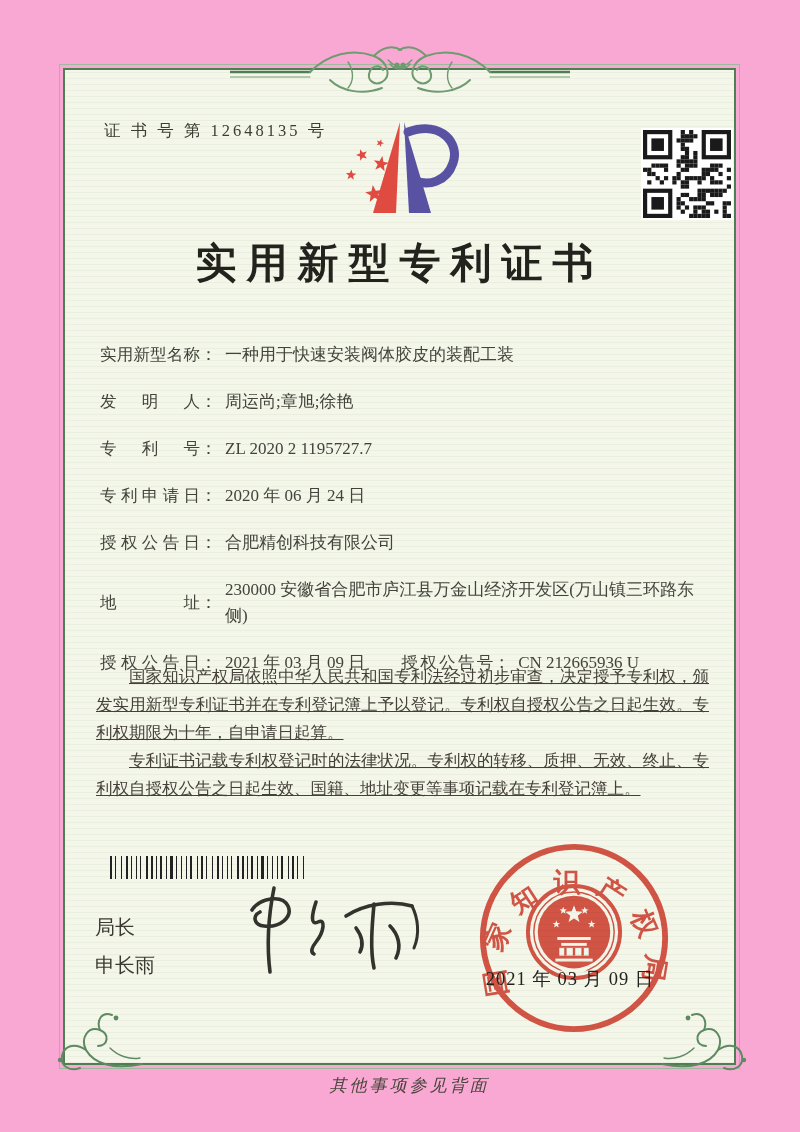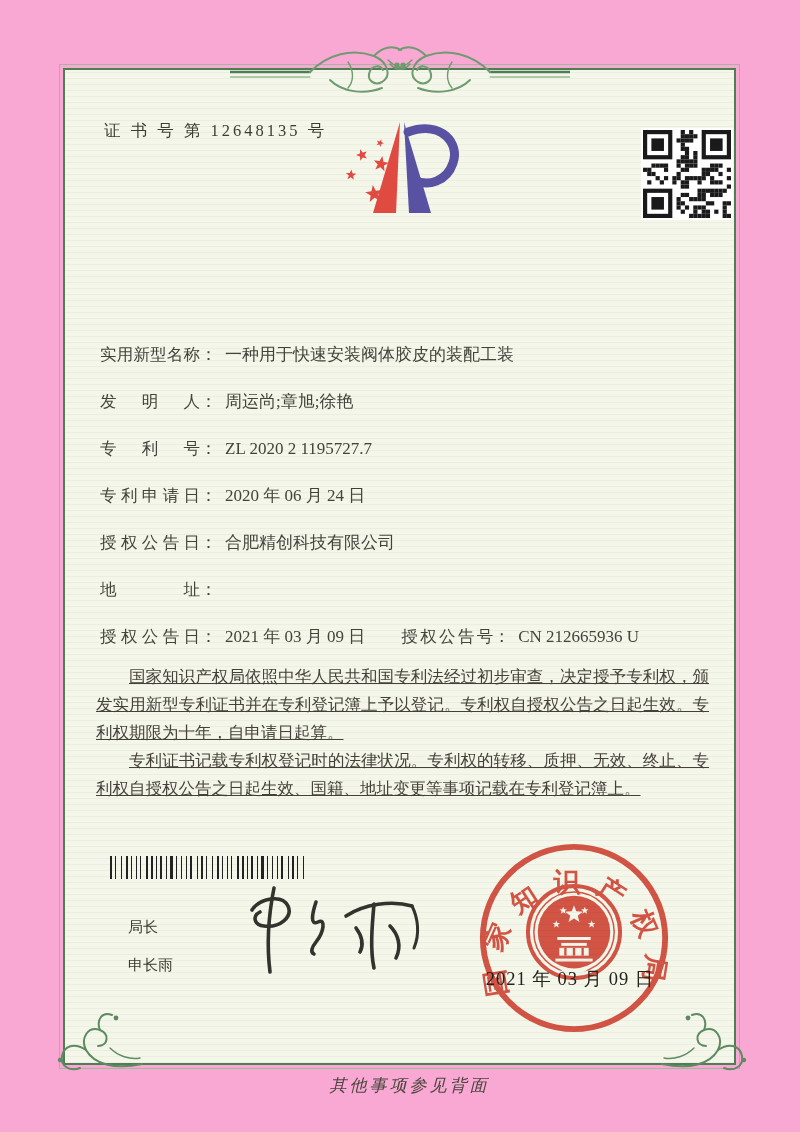--- a/index.html
+++ b/index.html
@@ -21,21 +21,21 @@
   .row{display:flex;align-items:center;line-height:26px;margin-bottom:21px;font-size:17px;}
   .flabel{display:inline-block;width:100px;font-size:16.5px;text-align:justify;text-align-last:justify;flex:none;}
   .colon{flex:none;margin-right:8px;}
   .fvalue{flex:1;}
   .w-limit{max-width:472px;}
   .pair2{margin-left:36px;display:flex;}
   .pair2 .flabel{width:92px;}
   .paras{left:96px;top:663px;width:613px;color:#45413a;text-decoration:underline;}
   .paras p{margin:0;font-size:16.5px;line-height:28px;text-indent:2em;text-align:justify;}
   .barcode{left:110px;top:856px;width:198px;height:23px;}
-  .director{left:128px;top:908px;font-size:15px;line-height:38px;color:#3a3a32;}
+  .director{left:95px;top:908px;font-size:20px;line-height:38px;color:#3a3a32;}
   .signature{left:216px;top:874px;width:210px;height:116px;}
   .seal{left:476px;top:840px;width:196px;height:196px;mix-blend-mode:multiply;opacity:.92;}
   .seal-date{left:478px;top:966px;width:184px;text-align:center;font-size:18.5px;color:#23231e;letter-spacing:1px;}
   .page-info{left:63px;right:64px;top:1029px;text-align:center;font-size:15px;letter-spacing:2px;color:#3c3c34;}
   .footer-note{left:0;right:0;top:1074px;text-align:center;font-size:17px;font-style:italic;
     letter-spacing:3px;color:#4a463c;padding-left:19px;}
   .orn-top{left:50%;top:38px;transform:translateX(-50%);width:340px;height:70px;}
   .corner-bl{left:52px;top:1008px;width:92px;height:72px;}
   .corner-br{left:660px;top:1008px;width:92px;height:72px;transform:scaleX(-1);}
   svg{display:block;width:100%;height:100%;}
@@ -236,20 +236,21 @@
         <rect x="8.380952380952381" y="8.380952380952381" width="12.571428571428573" height="12.571428571428573" fill="#1a1a1a"></rect>
         <rect x="58.66666666666667" y="0" width="29.333333333333336" height="29.333333333333336" fill="#1a1a1a"></rect>
         <rect x="62.85714285714286" y="4.190476190476191" width="20.952380952380953" height="20.952380952380953" fill="#ffffff"></rect>
         <rect x="67.04761904761905" y="8.380952380952381" width="12.571428571428573" height="12.571428571428573" fill="#1a1a1a"></rect>
         <rect x="0" y="58.66666666666667" width="29.333333333333336" height="29.333333333333336" fill="#1a1a1a"></rect>
         <rect x="4.190476190476191" y="62.85714285714286" width="20.952380952380953" height="20.952380952380953" fill="#ffffff"></rect>
         <rect x="8.380952380952381" y="67.04761904761905" width="12.571428571428573" height="12.571428571428573" fill="#1a1a1a"></rect>
       </svg>
   </div>
 
+  <div class="abs title">实用新型专利证书</div>
 
   <div class="abs fields">
     <div class="row">
       <span class="flabel">实用新型名称</span>
         <span class="colon">：</span>
       <span class="fvalue">一种用于快速安装阀体胶皮的装配工装</span>
     </div>
     <div class="row">
       <span class="flabel">发明人</span>
         <span class="colon">：</span>
@@ -266,20 +267,21 @@
       <span class="fvalue">2020 年 06 月 24 日</span>
     </div>
     <div class="row">
       <span class="flabel">授权公告日</span>
         <span class="colon">：</span>
       <span class="fvalue">合肥精创科技有限公司</span>
     </div>
     <div class="row">
       <span class="flabel">地址</span>
         <span class="colon">：</span>
+      <span class="fvalue w-limit">230000 安徽省合肥市庐江县万金山经济开发区(万山镇三环路东侧)</span>
     </div>
     <div class="row">
       <span class="flabel">授权公告日</span>
         <span class="colon">：</span>
       <span>2021 年 03 月 09 日</span>
       <span class="pair2">
         <span class="flabel">授权公告号</span>
           <span class="colon">：</span>
         <span>CN 212665936 U</span>
       </span>

